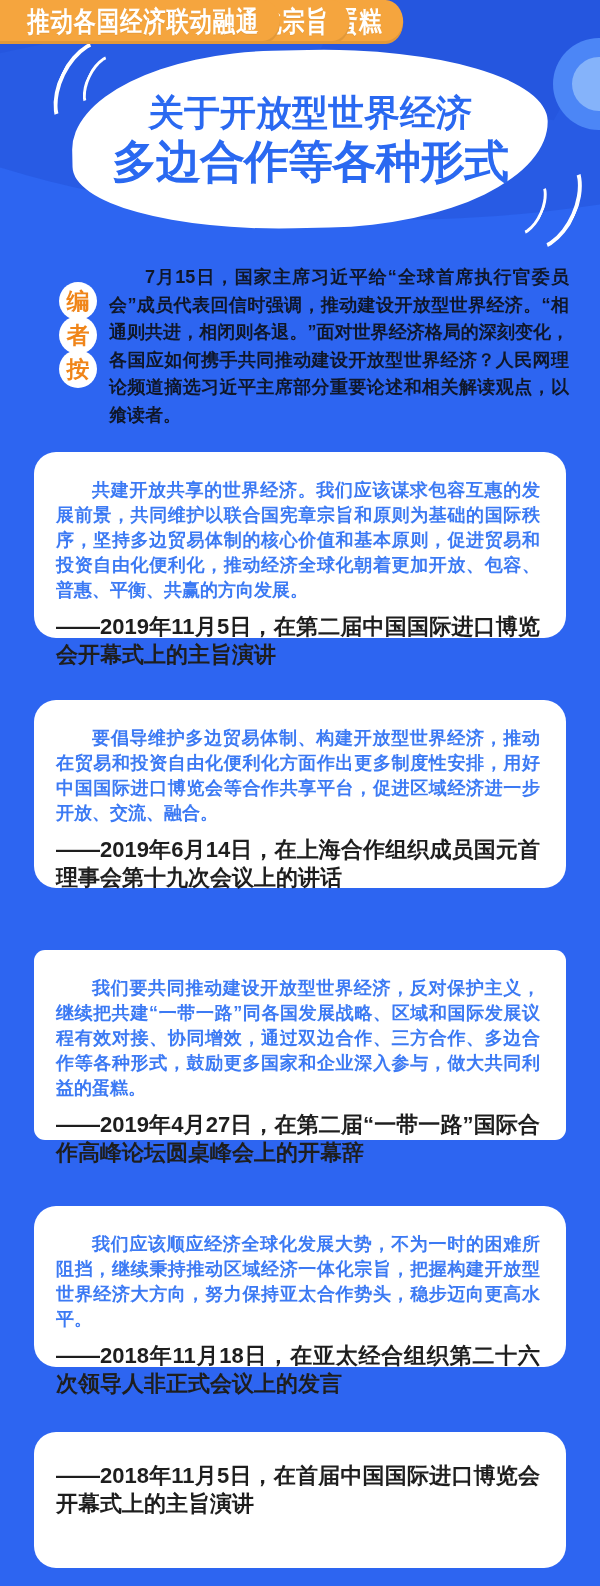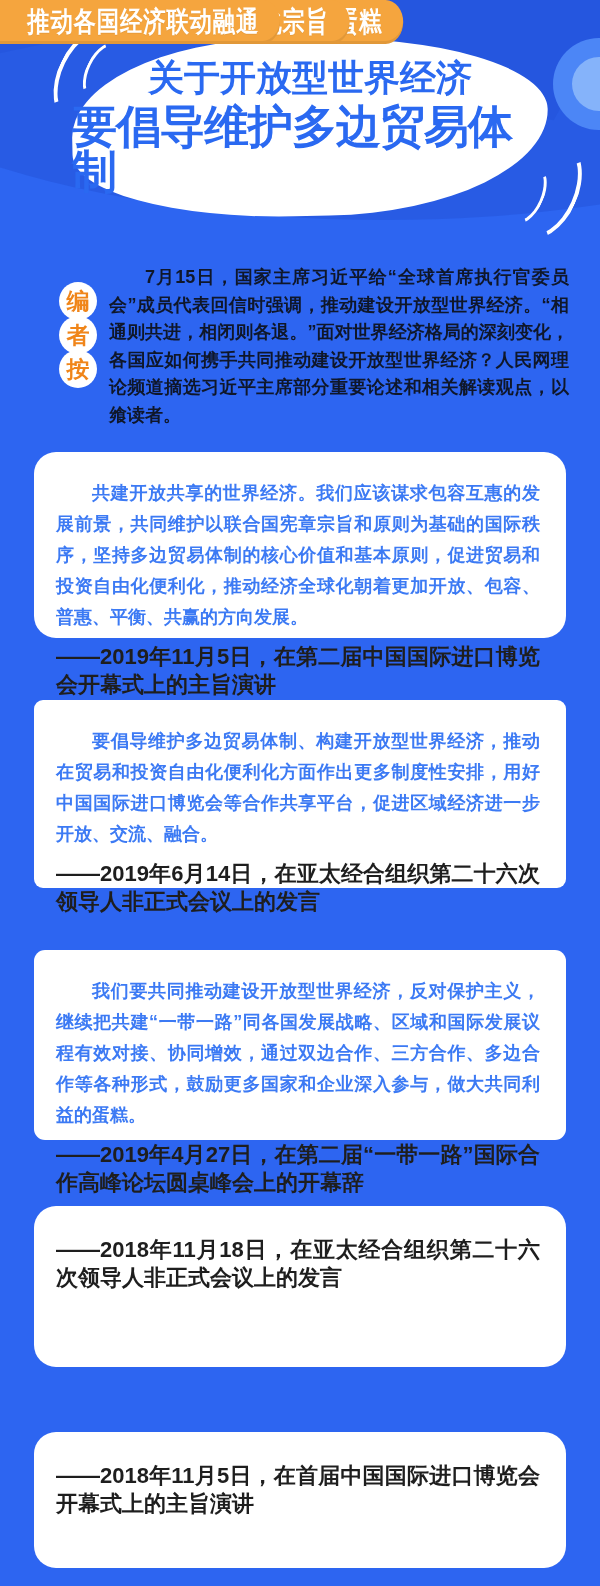--- a/index.html
+++ b/index.html
@@ -11,21 +11,21 @@
     background:rgba(22,55,178,0.20);border-radius:0 0 46% 54% / 0 0 170px 230px;}
   .bg-poly-a{position:absolute;left:330px;top:-30px;width:270px;height:130px;
     background:rgba(18,55,190,0.12);transform:skewX(-22deg) rotate(9deg);}
   .bg-poly-b{position:absolute;left:-40px;top:-26px;width:160px;height:70px;
     background:rgba(18,55,190,0.12);transform:rotate(-12deg);}
   .deco-circle-outer{position:absolute;left:553px;top:38px;width:92px;height:92px;border-radius:50%;
     background:#4C86F6;display:flex;align-items:center;justify-content:center;}
   .deco-circle-inner{width:54px;height:54px;border-radius:50%;background:#85B3FA;}
 
   
-  .hero{position:absolute;left:0;top:0;width:600px;height:250px;}
+  .hero{position:absolute;left:0;top:12px;width:600px;height:250px;}
   .blob{position:absolute;left:72px;top:38px;width:476px;height:178px;background:#FFFFFF;
     border-radius:46% 54% 50% 50% / 58% 46% 62% 40%;transform:rotate(-1.2deg);}
   .hero-text{position:absolute;left:72px;top:38px;width:476px;height:178px;display:flex;
     flex-direction:column;align-items:center;justify-content:center;gap:8px;}
   .hero-line1{color:#2A69F1;font-size:36px;font-weight:900;letter-spacing:0px;line-height:1;}
   .hero-line2{color:#2A69F1;font-size:45px;font-weight:900;letter-spacing:-1px;line-height:1;}
   .arc{position:absolute;border:4px solid transparent;border-radius:50%;}
   .arc-tl1{left:58px;top:24px;width:58px;height:96px;border-left-color:#FFFFFF;transform:rotate(26deg);}
   .arc-tl2{left:86px;top:40px;width:32px;height:58px;border-left-color:#FFFFFF;border-width:3px;transform:rotate(26deg);}
   .arc-br1{left:512px;top:138px;width:58px;height:96px;border-right-color:#FFFFFF;transform:rotate(24deg);}
@@ -41,26 +41,26 @@
 
   
   .section{position:absolute;left:0;width:544px;}
   .banner{display:inline-flex;align-items:center;height:44px;background:#F5A53E;
     border-radius:0 22px 22px 0;padding:0 26px 0 34px;transform:scaleX(0.8);transform-origin:left center;
     box-shadow:inset 0 -3px 0 rgba(0,0,0,0.08);}
   .banner-text{color:#FFFFFF;font-size:28px;font-weight:900;letter-spacing:1px;white-space:nowrap;
     text-shadow:0 1px 0 rgba(0,0,0,0.06);}
   .card{position:absolute;left:34px;width:532px;background:#FFFFFF;border-radius:22px;
     padding:20px 26px 0 22px;box-sizing:border-box;}
-  .quote{margin:6px 0 0 0;color:#3C7AF4;font-size:18px;font-weight:bold;line-height:31px;
+  .quote{margin:6px 0 0 0;color:#3C7AF4;font-size:18px;font-weight:bold;line-height:25px;
     text-indent:2em;text-align:justify;}
   .source{margin:10px 0 0 0;color:#1E1E1E;font-size:22px;font-weight:bold;line-height:28px;text-align:justify;}
 
   .s1-banner{top:404px;} .s1-card{top:452px;height:186px;}
-  .s2-banner{top:650px;} .s2-card{top:700px;height:188px;border-radius:9px;}
+  .s2-banner{top:650px;} .s2-card{top:700px;height:188px;}
   .s3-banner{top:905px;} .s3-card{top:950px;height:190px;border-radius:11px;}
   .s4-banner{top:1158px;} .s4-card{top:1206px;height:161px;}
   .s5-banner{top:1386px;} .s5-card{top:1432px;height:136px;}
 </style>
 </head>
 <body>
 
 <div class="page">
 
   <div class="bg-sweep"></div>
@@ -69,21 +69,21 @@
   <div class="deco-circle-outer">
     <div class="deco-circle-inner"></div>
   </div>
 
   <div class="hero">
     <div class="arc arc-tl1"></div>
     <div class="arc arc-tl2"></div>
     <div class="blob"></div>
     <div class="hero-text">
       <div class="hero-line1">关于开放型世界经济</div>
-      <div class="hero-line2">要倡导维护多边贸易体制</div>
+      <div class="hero-line2">多边合作等各种形式</div>
     </div>
     <div class="arc arc-br1"></div>
     <div class="arc arc-br2"></div>
   </div>
 
   <div class="editor-badge">
     <div class="badge-circle">编</div>
     <div class="badge-circle">者</div>
     <div class="badge-circle">按</div>
   </div>
@@ -98,39 +98,40 @@
       <p class="source">——2019年11月5日，在第二届中国国际进口博览会开幕式上的主旨演讲</p>
     </div>
   </div>
 
   <div class="section">
     <div class="banner s2-banner">
       <span class="banner-text">倡导维护多边贸易体制</span>
     </div>
     <div class="card s2-card">
       <p class="quote">要倡导维护多边贸易体制、构建开放型世界经济，推动在贸易和投资自由化便利化方面作出更多制度性安排，用好中国国际进口博览会等合作共享平台，促进区域经济进一步开放、交流、融合。</p>
-      <p class="source">——2019年6月14日，在亚太经合组织第二十六次领导人非正式会议上的发言</p>
+      <p class="source">——2019年6月14日，在上海合作组织成员国元首理事会第十九次会议上的讲话</p>
     </div>
   </div>
 
   <div class="section">
     <div class="banner s3-banner">
       <span class="banner-text">反对保护主义 做大共同利益的蛋糕</span>
     </div>
     <div class="card s3-card">
       <p class="quote">我们要共同推动建设开放型世界经济，反对保护主义，继续把共建“一带一路”同各国发展战略、区域和国际发展议程有效对接、协同增效，通过双边合作、三方合作、多边合作等各种形式，鼓励更多国家和企业深入参与，做大共同利益的蛋糕。</p>
       <p class="source">——2019年4月27日，在第二届“一带一路”国际合作高峰论坛圆桌峰会上的开幕辞</p>
     </div>
   </div>
 
   <div class="section">
     <div class="banner s4-banner">
       <span class="banner-text">秉持推动区域经济一体化宗旨</span>
     </div>
     <div class="card s4-card">
+      <p class="quote">我们应该顺应经济全球化发展大势，不为一时的困难所阻挡，继续秉持推动区域经济一体化宗旨，把握构建开放型世界经济大方向，努力保持亚太合作势头，稳步迈向更高水平。</p>
       <p class="source">——2018年11月18日，在亚太经合组织第二十六次领导人非正式会议上的发言</p>
     </div>
   </div>
 
   <div class="section">
     <div class="banner s5-banner">
       <span class="banner-text">推动各国经济联动融通</span>
     </div>
     <div class="card s5-card">
       <p class="source">——2018年11月5日，在首届中国国际进口博览会开幕式上的主旨演讲</p>

